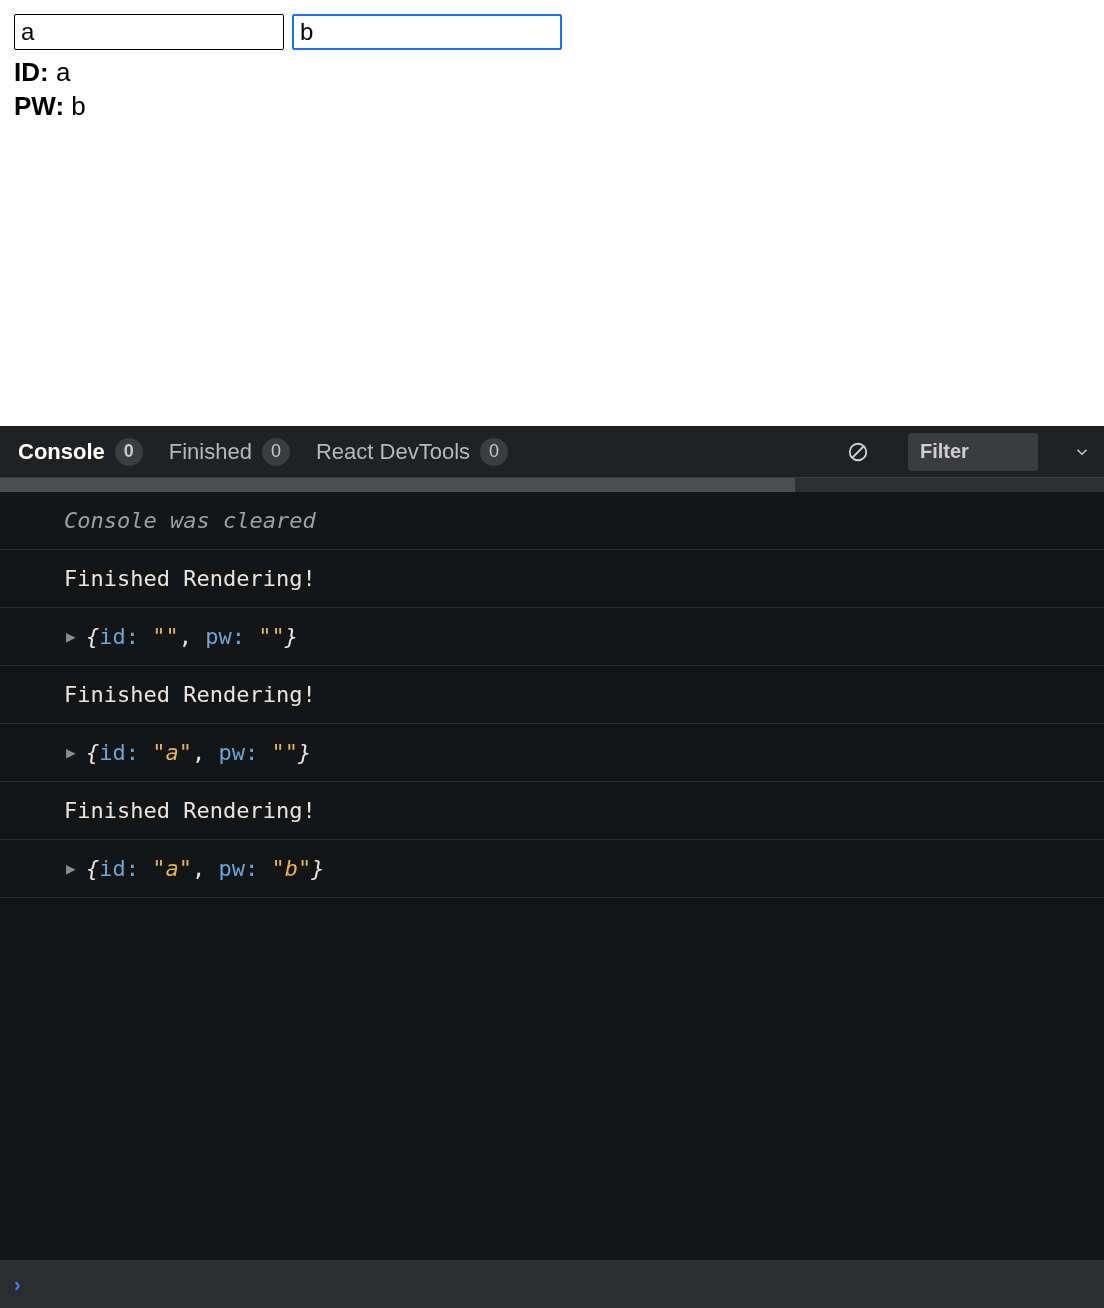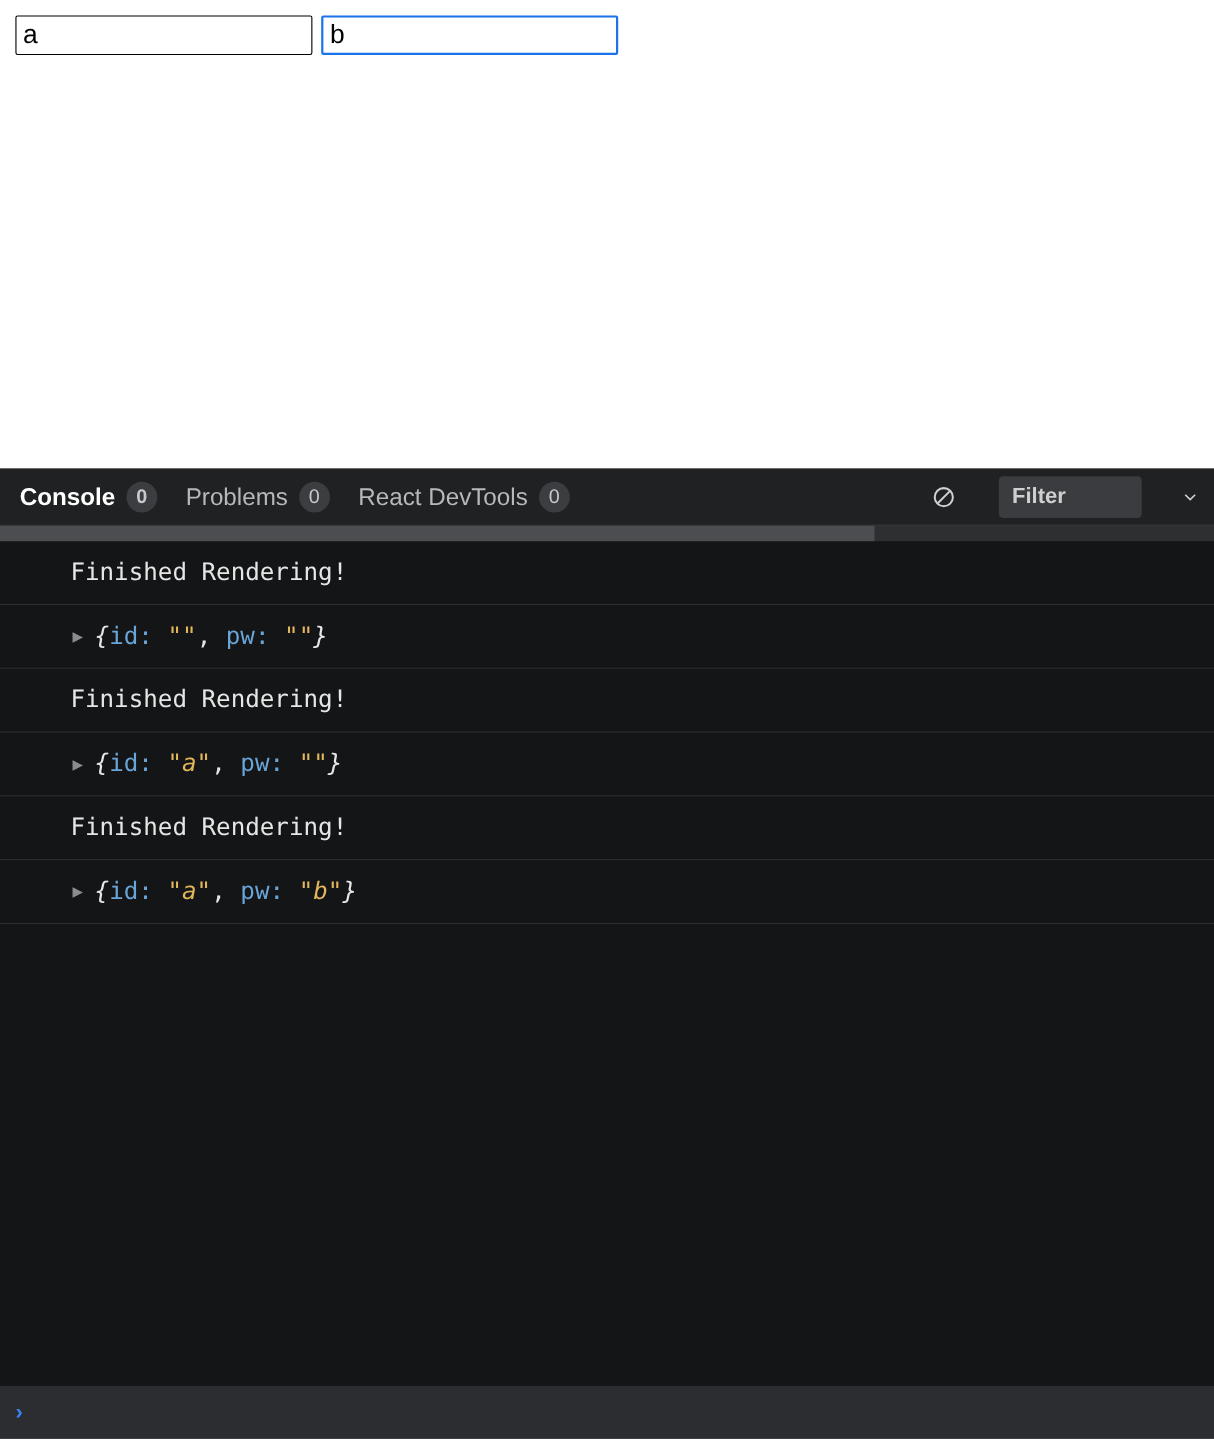--- a/index.html
+++ b/index.html
@@ -173,32 +173,40 @@
 </style>
 </head>
 <body>
 
 <div class="app-top">
   <div class="inputs-row">
     <input class="text-input" value="a" style="">
     <input class="text-input focused" value="b" style="">
   </div>
   <div class="readout">
+    <span class="row">
+      <span class="label">ID:</span>
+      <span>a</span>
+    </span>
+    <span class="row">
+      <span class="label">PW:</span>
+      <span>b</span>
+    </span>
   </div>
 </div>
 
 <div class="devtools">
 
   <div class="tabs-bar">
     <span class="tab active">
       <span>Console</span>
       <span class="count-pill">0</span>
     </span>
     <span class="tab">
-      <span>Problems</span>
+      <span>Finished</span>
       <span class="count-pill">0</span>
     </span>
     <span class="tab">
       <span>React DevTools</span>
       <span class="count-pill">0</span>
     </span>
 
     <span class="spacer"></span>
 
     <span class="clear-icon">
@@ -214,20 +222,21 @@
       <svg viewBox="0 0 24 24" width="18" height="18" fill="none" stroke="currentColor" stroke-width="2">
         <polyline points="6 9 12 15 18 9"></polyline>
       </svg>
     </span>
   </div>
 
   <div class="scroll-strip"></div>
 
   <div class="log-list">
 
+  <div class="log-row"><span class="italic-dim">Console was cleared</span></div>
       <div class="log-row"><span>Finished Rendering!</span></div>
       <div class="log-row object-row"><span class="disclosure">▶</span><span><span class="tok-brace">{</span><span class="tok-key">id</span><span class="tok-key">: </span><span class="tok-str">""</span><span class="tok-comma">, </span><span class="tok-key">pw</span><span class="tok-key">: </span><span class="tok-str">""</span><span class="tok-brace">}</span></span></div>
       <div class="log-row"><span>Finished Rendering!</span></div>
       <div class="log-row object-row"><span class="disclosure">▶</span><span><span class="tok-brace">{</span><span class="tok-key">id</span><span class="tok-key">: </span><span class="tok-str">"a"</span><span class="tok-comma">, </span><span class="tok-key">pw</span><span class="tok-key">: </span><span class="tok-str">""</span><span class="tok-brace">}</span></span></div>
       <div class="log-row"><span>Finished Rendering!</span></div>
       <div class="log-row object-row"><span class="disclosure">▶</span><span><span class="tok-brace">{</span><span class="tok-key">id</span><span class="tok-key">: </span><span class="tok-str">"a"</span><span class="tok-comma">, </span><span class="tok-key">pw</span><span class="tok-key">: </span><span class="tok-str">"b"</span><span class="tok-brace">}</span></span></div>
     </div>
 
   <div class="prompt-bar">
     <span class="prompt-caret">›</span>

